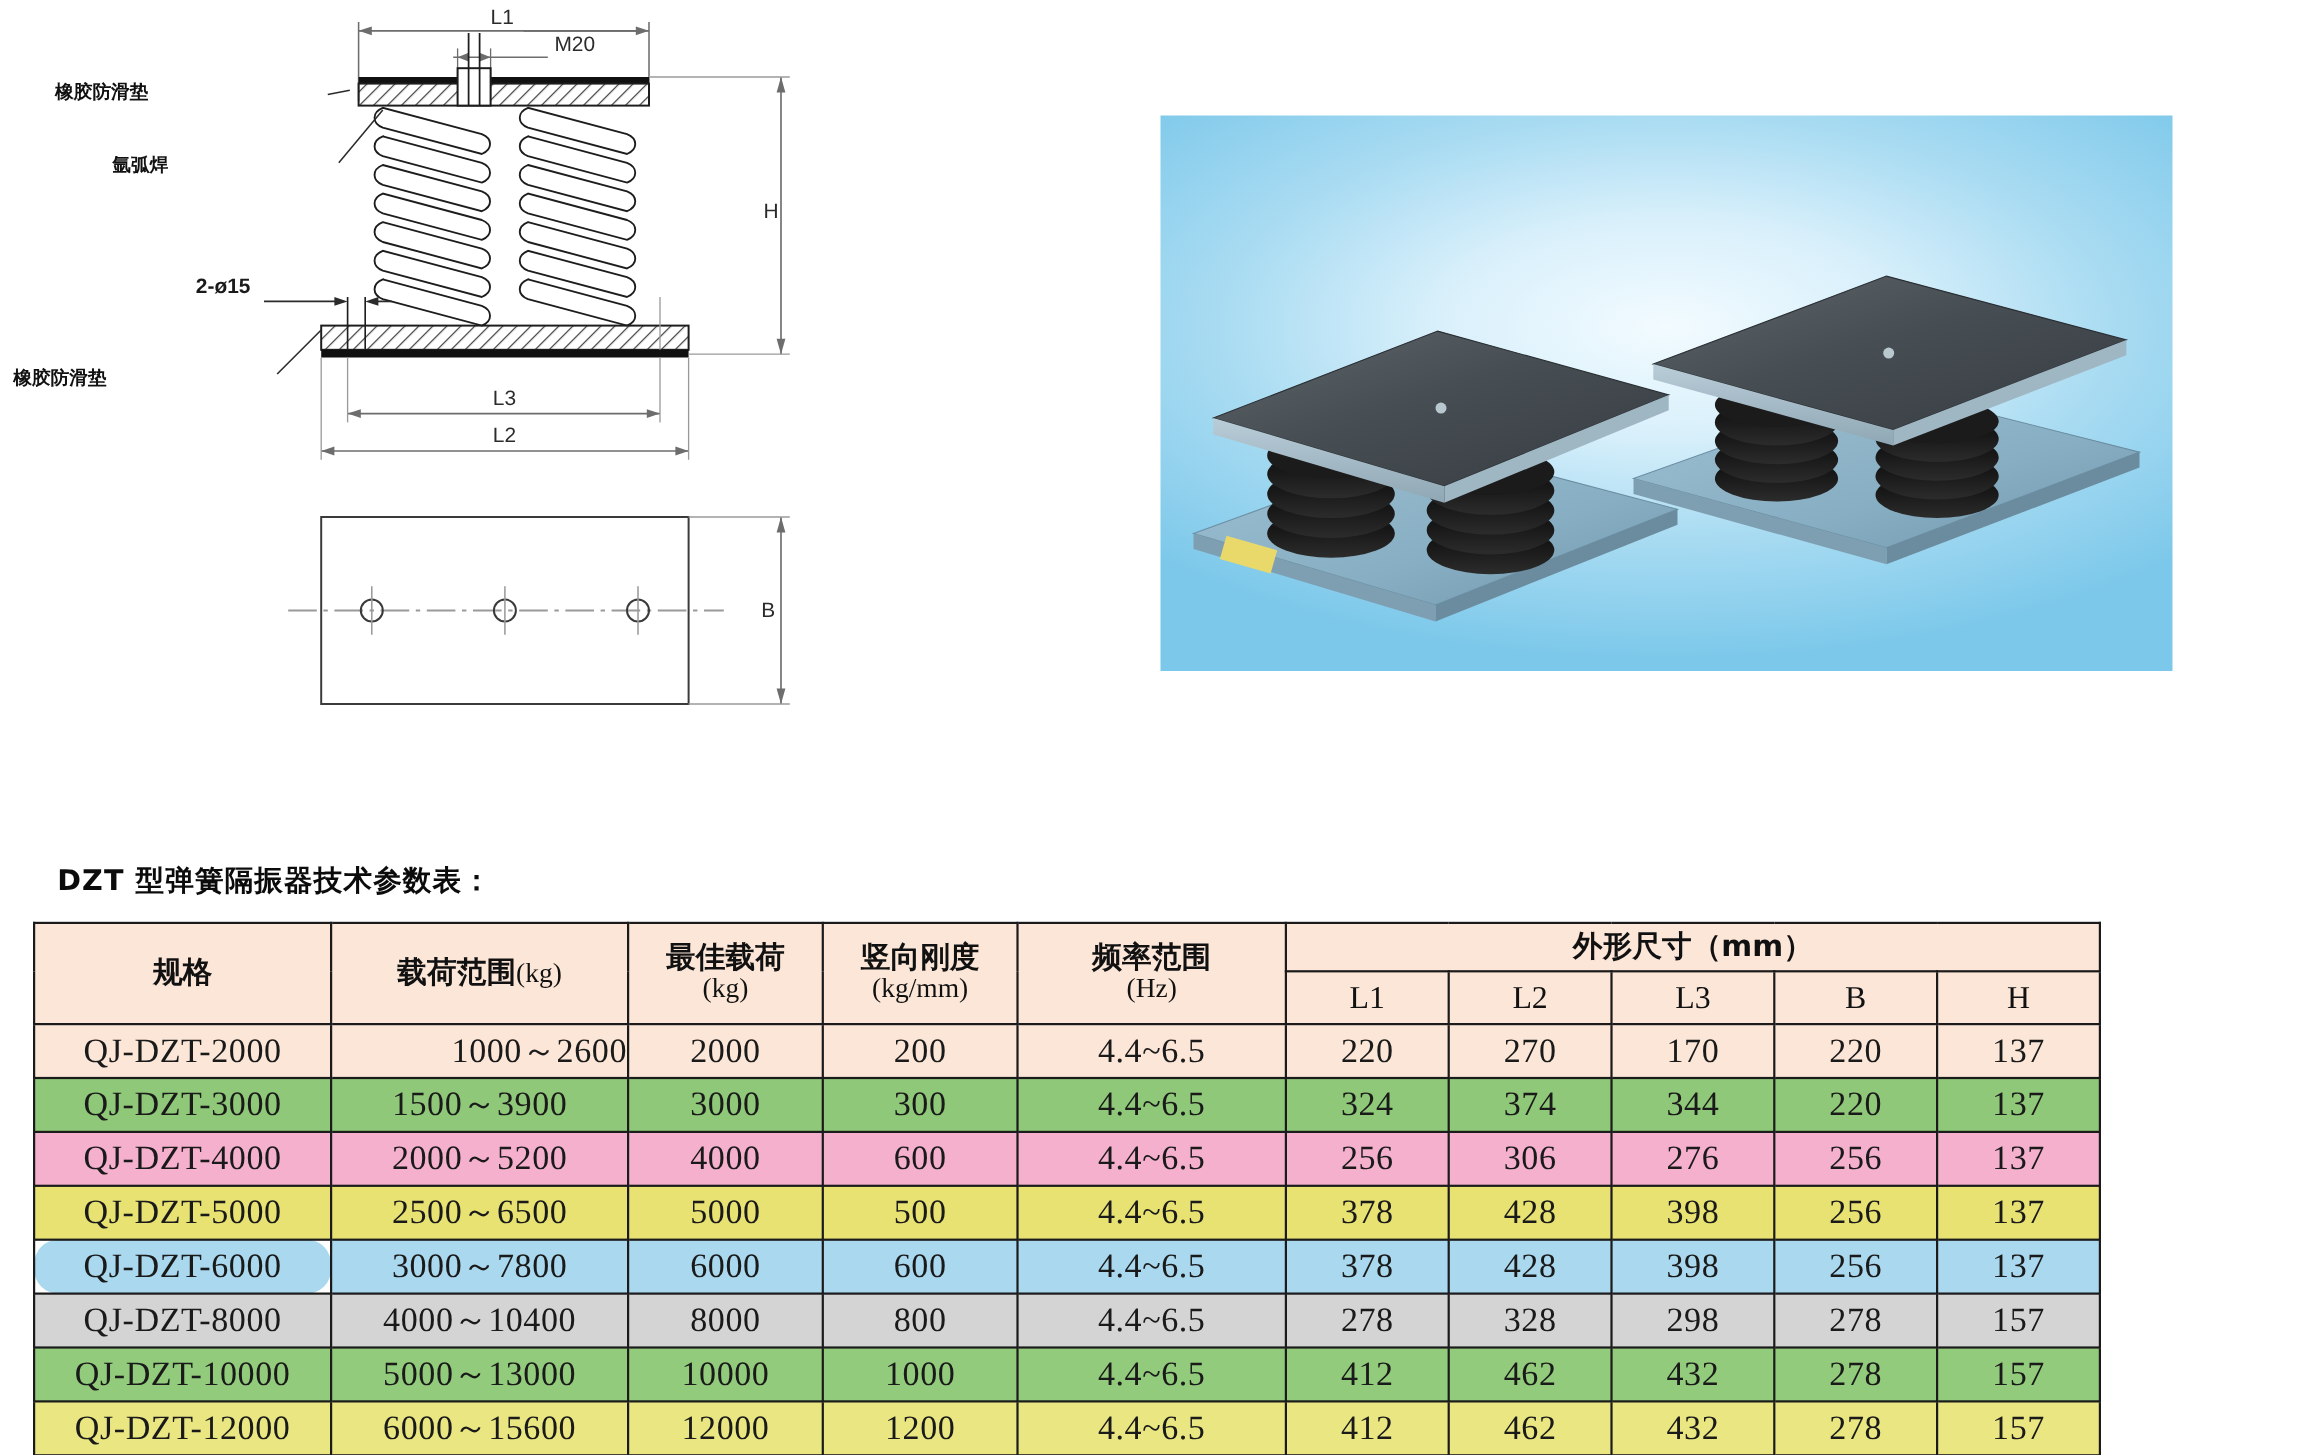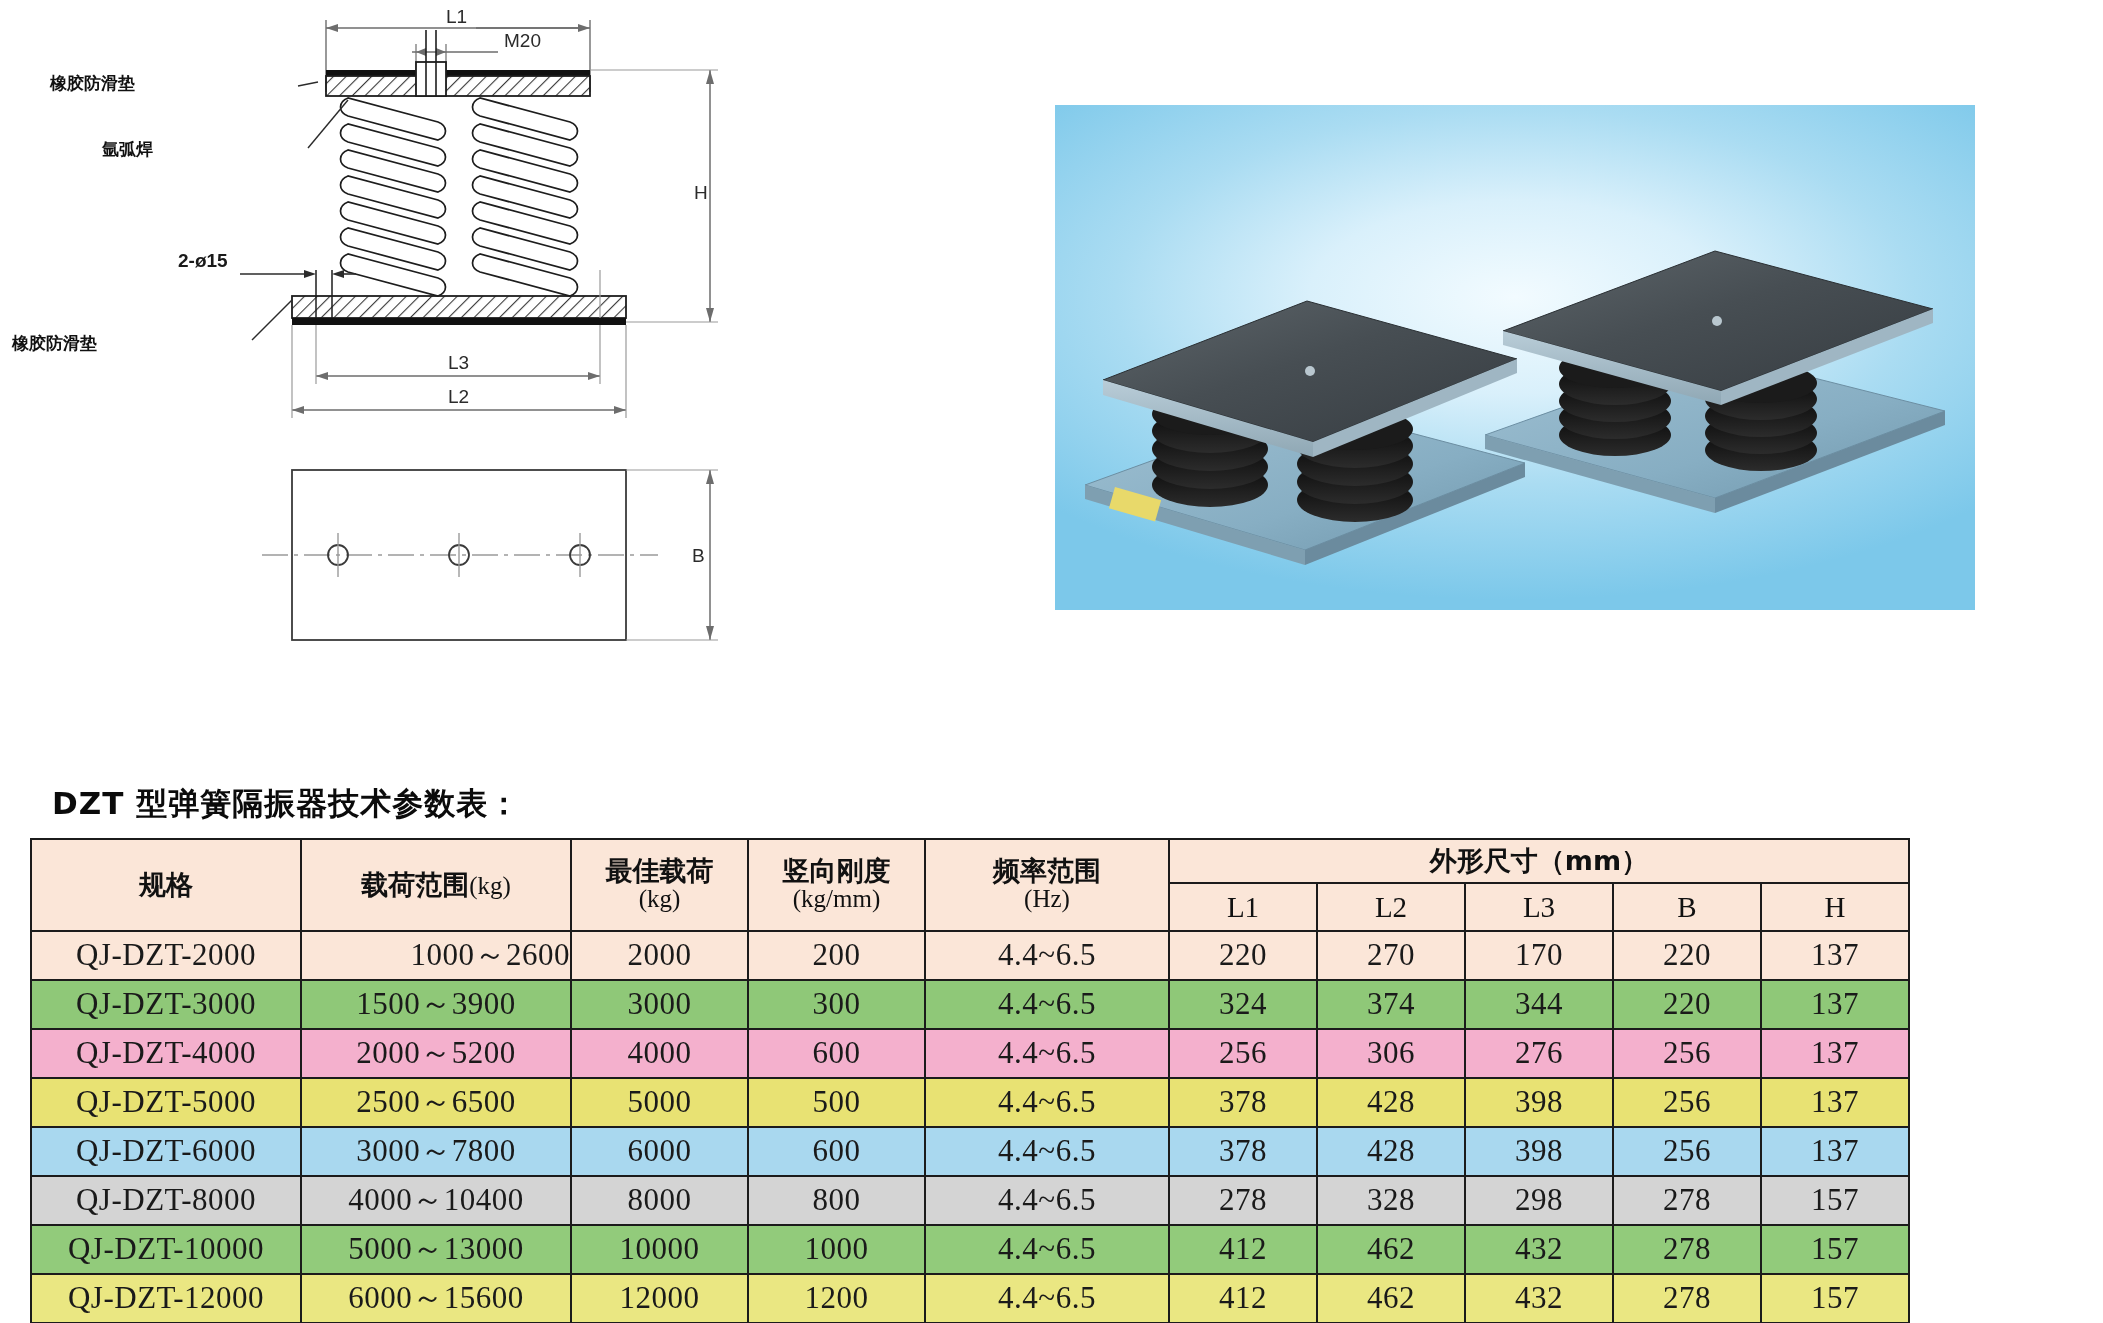--- a/index.html
+++ b/index.html
@@ -79,21 +79,21 @@
     color: #141414;
     white-space: nowrap;
   }
 
   
   #table-title {
     position: absolute;
     left: 52px;
     top: 783px;
     font-family: "DejaVu Sans", sans-serif;
-    font-size: 31px;
+    font-size: 26px;
     font-weight: bold;
     color: #0b0b0b;
     white-space: nowrap;
     letter-spacing: 1px;
   }
 
   #spec-table {
     position: absolute;
     left: 30px;
     top: 838px;
@@ -417,21 +417,21 @@
         <td class="col-best" style="background: rgb(232, 226, 115);">5000</td>
         <td class="col-stiff" style="background: rgb(232, 226, 115);">500</td>
         <td class="col-freq" style="background: rgb(232, 226, 115);">4.4~6.5</td>
         <td class="col-dim" style="background: rgb(232, 226, 115);">378</td>
         <td class="col-dim" style="background: rgb(232, 226, 115);">428</td>
         <td class="col-dim" style="background: rgb(232, 226, 115);">398</td>
         <td class="col-dim" style="background: rgb(232, 226, 115);">256</td>
         <td class="col-dim" style="background: rgb(232, 226, 115);">137</td>
       </tr>
       <tr>
-        <td class="col-model" style="background: rgb(169, 216, 239);">QJ-DZT-6000</td>
+        <td class="col-model" style="background: rgb(169, 216, 239); border-radius: 22px;">QJ-DZT-6000</td>
         <td class="col-range" style="background: rgb(169, 216, 239);">3000～7800</td>
         <td class="col-best" style="background: rgb(169, 216, 239);">6000</td>
         <td class="col-stiff" style="background: rgb(169, 216, 239);">600</td>
         <td class="col-freq" style="background: rgb(169, 216, 239);">4.4~6.5</td>
         <td class="col-dim" style="background: rgb(169, 216, 239);">378</td>
         <td class="col-dim" style="background: rgb(169, 216, 239);">428</td>
         <td class="col-dim" style="background: rgb(169, 216, 239);">398</td>
         <td class="col-dim" style="background: rgb(169, 216, 239);">256</td>
         <td class="col-dim" style="background: rgb(169, 216, 239);">137</td>
       </tr>

